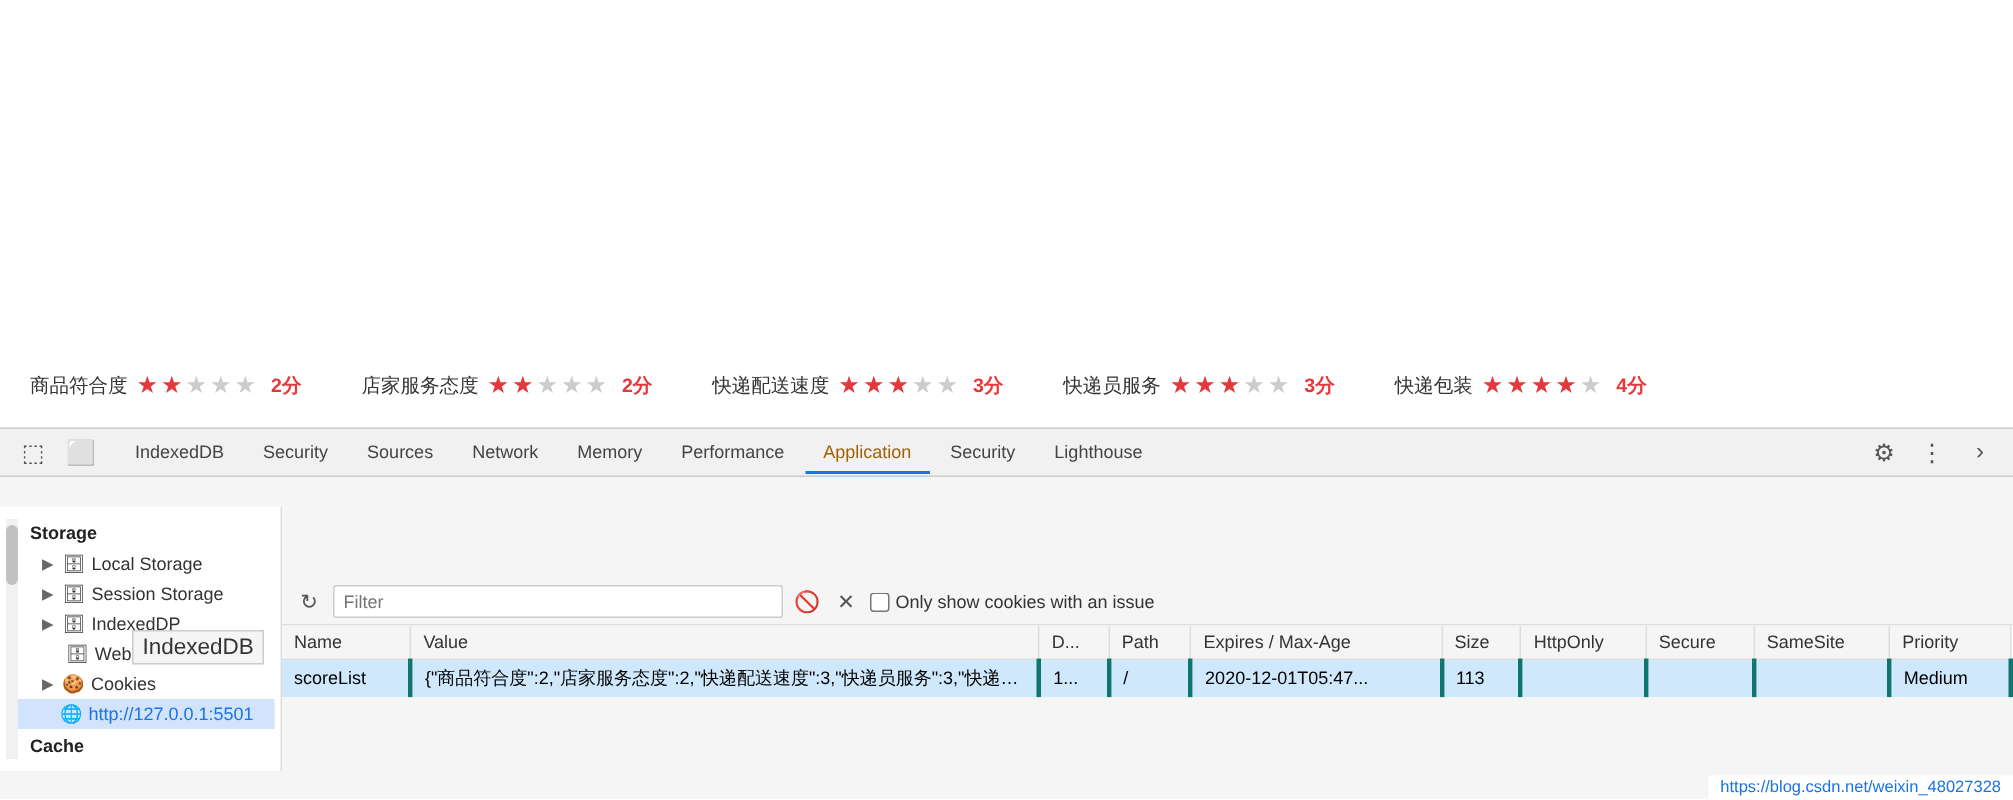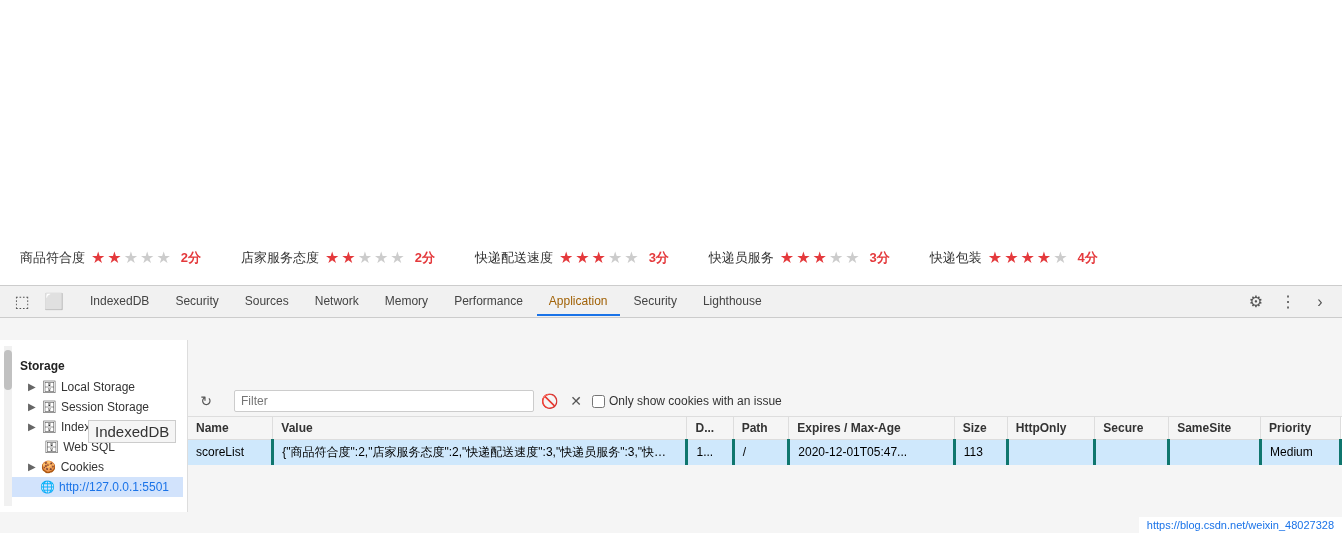--- a/index.html
+++ b/index.html
@@ -172,21 +172,20 @@
 
     .filter-input {
       flex: 1;
       max-width: 300px;
       height: 22px;
       border: 1px solid #ccc;
       padding: 0 6px;
       font-size: 12px;
       border-radius: 2px;
       outline: none;
-      margin-left: 12px;
     }
 
     .clear-btn {
       width: 20px;
       height: 20px;
       display: flex;
       align-items: center;
       justify-content: center;
       cursor: pointer;
       color: #555;
@@ -212,21 +211,21 @@
     }
 
     .data-table thead tr {
       background: #f5f5f5;
       border-bottom: 1px solid #ddd;
     }
 
     .data-table th {
       text-align: left;
       padding: 4px 8px;
-      font-weight: bold;
+      font-weight: normal;
       color: #333;
       border-right: 1px solid #ddd;
       white-space: nowrap;
       font-size: 12px;
     }
 
     .data-table td {
       padding: 4px 8px;
       border-right: 3px solid #0f766e;
       white-space: nowrap;
@@ -407,20 +406,21 @@
             <span class="expand-arrow">▶</span>
             <span>🍪</span>
             <span>Cookies</span>
           </div>
 
           <div class="sidebar-item selected sidebar-item-indent">
             <span>🌐</span>
             <span>http://127.0.0.1:5501</span>
           </div>
 
+          <div class="sidebar-section-label">Cache</div>
         </div>
       </div>
 
       <div class="tooltip-label">IndexedDB</div>
     </div>
 
     <div class="main-panel">
 
       <div class="panel-toolbar">
         <button class="refresh-btn">↻</button>

